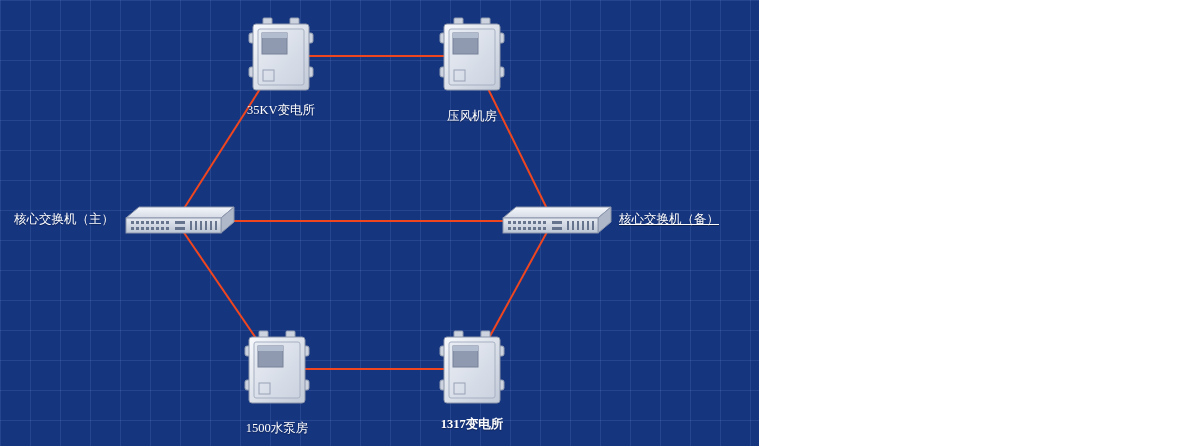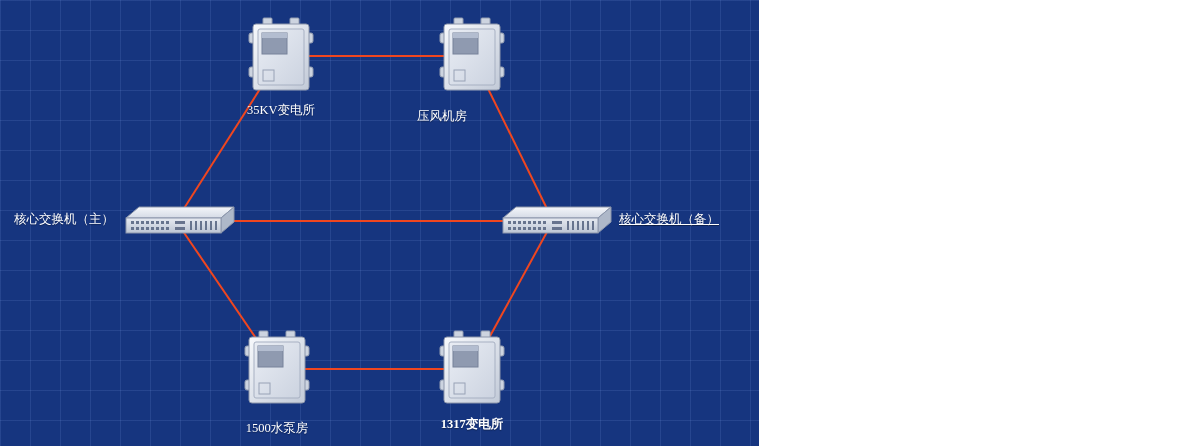--- a/index.html
+++ b/index.html
@@ -86,21 +86,21 @@
               <rect x="1" y="50" width="6" height="10" rx="2" fill="#cdd4e0" stroke="#939db1"></rect>
               <rect x="59" y="16" width="6" height="10" rx="2" fill="#cdd4e0" stroke="#939db1"></rect>
               <rect x="59" y="50" width="6" height="10" rx="2" fill="#cdd4e0" stroke="#939db1"></rect>
               <rect x="5" y="7" width="56" height="66" rx="3" fill="url(#g-cab-body)" stroke="#8c96ab"></rect>
               <rect x="10" y="12" width="46" height="56" rx="2" fill="url(#g-cab-inner)" stroke="#a7b0c2"></rect>
               <rect x="14" y="16" width="25" height="21" fill="#8f9ab0" stroke="#77829a"></rect>
               <rect x="14" y="16" width="25" height="5" fill="#b3bdd0"></rect>
               <rect x="15" y="53" width="11" height="11" fill="none" stroke="#98a2b6"></rect>
             </svg></span>
         </div>
-        <span class="node-label bottom" style="left: 442px; top: 108px;">压风机房</span>
+        <span class="node-label bottom" style="left: 472px; top: 108px;">压风机房</span>
         <div class="node" style="left: 117px; top: 203px;">
           <span class="icon"><svg width="118" height="36" viewBox="0 0 118 36">
               <polygon points="22,4 117,4 104,15 9,15" fill="url(#g-sw-top)" stroke="#8c96ab"></polygon>
               <polygon points="104,15 117,4 117,19 104,30" fill="#aeb8c9" stroke="#8c96ab"></polygon>
               <rect x="9" y="15" width="95" height="15" fill="url(#g-sw-front)" stroke="#8c96ab"></rect>
               <g fill="#67748e">
                 <rect x="14" y="18" width="3" height="3"></rect>
                 <rect x="19" y="18" width="3" height="3"></rect>
                 <rect x="24" y="18" width="3" height="3"></rect>
                 <rect x="29" y="18" width="3" height="3"></rect>

